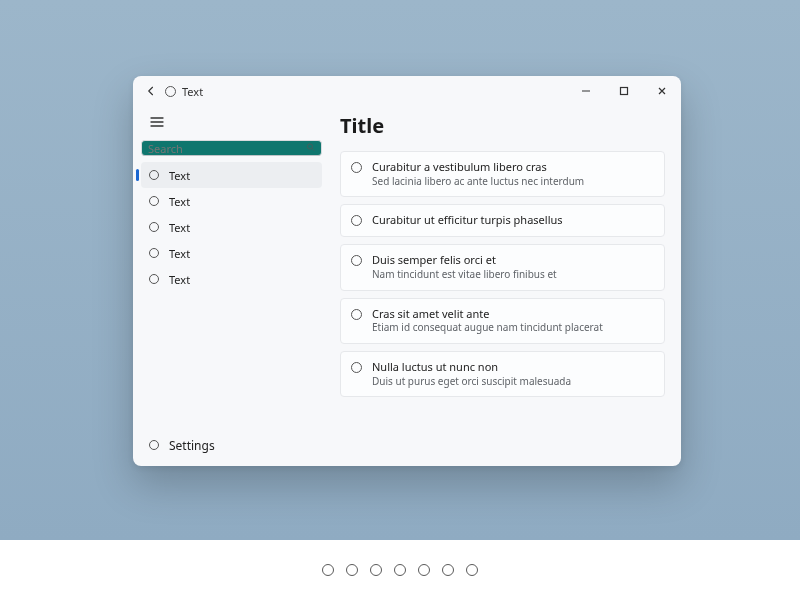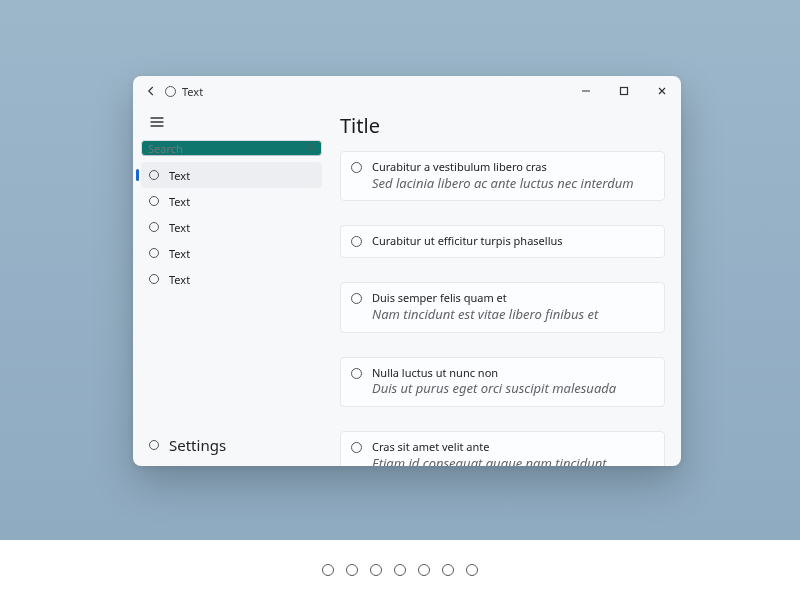--- a/index.html
+++ b/index.html
@@ -78,43 +78,43 @@
     margin-right: 10px;
   }
   .nav-item.selected { background: #eceef1; }
   .nav-item.selected::before {
     content:""; position:absolute; left:-5px; top:7px; bottom:7px; width:3px;
     background:#1a66d1; border-radius:2px;
   }
   .sidebar-spacer { flex:1; }
   .settings-item {
     height: 26px; display:flex; align-items:center;
-    padding-left: 8px; font-size: 15px; color:#222;
+    padding-left: 8px; font-size: 12px; color:#222;
     cursor:pointer;
   }
   .settings-item .circ { width:10px;height:10px;border:1.2px solid #555;border-radius:50%;margin-right:10px;}
 
   .content {
     flex:1; padding: 4px 16px 12px 12px; overflow:auto; min-height:0;
   }
   .content h1 {
-    font-size: 20px; font-weight:400; color:#1b1b1b; margin: 2px 0 12px 0;
-  }
-  .cards { display:flex; flex-direction:column; gap:24px; }
+    font-size: 20px; font-weight:700; color:#1b1b1b; margin: 2px 0 12px 0;
+  }
+  .cards { display:flex; flex-direction:column; gap:7px; }
   .card {
     background:#fcfdfe; border:1px solid #e6e8eb; border-radius:4px;
     padding: 8px 10px; display:flex; align-items:flex-start; gap:10px;
     cursor:pointer;
   }
   .card .circ {
     width:11px; height:11px; border:1.2px solid #555; border-radius:50%; margin-top:2px; flex:none;
   }
   .card .txt { display:flex; flex-direction:column; }
   .card .line1 { font-size:11px; color:#222; line-height:1.35; }
-  .card .line2 { font-size:13px; color:#5f6368; line-height:1.35;font-style:italic; }
+  .card .line2 { font-size:10px; color:#5f6368; line-height:1.35; }
 
   
   .footer {
     position:absolute; left:0; right:0; bottom:0; height:60px;
     display:flex; align-items:center; justify-content:center; gap:12px;
     background:#fff;
   }
   .dot {
     width:12px; height:12px; border:1.6px solid #5a5a5a; border-radius:50%;
     cursor:pointer;
@@ -205,38 +205,38 @@
           </div>
           <div class="card">
             <span class="circ"></span>
             <div class="txt">
               <div class="line1">Curabitur ut efficitur turpis phasellus</div>
             </div>
           </div>
           <div class="card">
             <span class="circ"></span>
             <div class="txt">
-              <div class="line1">Duis semper felis quam et</div>
+              <div class="line1">Duis semper felis orci et</div>
               <div class="line2">Nam tincidunt est vitae libero finibus et</div>
+            </div>
+          </div>
+          <div class="card">
+            <span class="circ"></span>
+            <div class="txt">
+              <div class="line1">Cras sit amet velit ante</div>
+              <div class="line2">Etiam id consequat augue nam tincidunt placerat</div>
             </div>
           </div>
           <div class="card">
             <span class="circ"></span>
             <div class="txt">
               <div class="line1">Nulla luctus ut nunc non</div>
               <div class="line2">Duis ut purus eget orci suscipit malesuada</div>
             </div>
           </div>
-          <div class="card">
-            <span class="circ"></span>
-            <div class="txt">
-              <div class="line1">Cras sit amet velit ante</div>
-              <div class="line2">Etiam id consequat augue nam tincidunt placerat</div>
-            </div>
-          </div>
         </div>
     </div>
   </div>
 </div>
 
 <div class="footer" id="footer">
     <div class="dot"></div>
     <div class="dot"></div>
     <div class="dot"></div>
     <div class="dot"></div>

